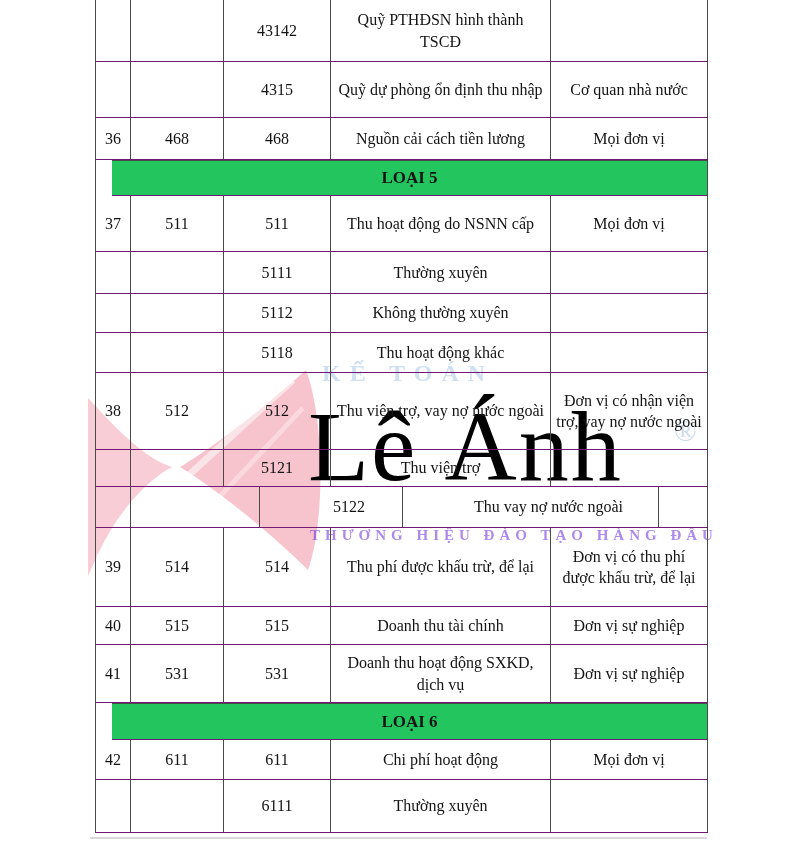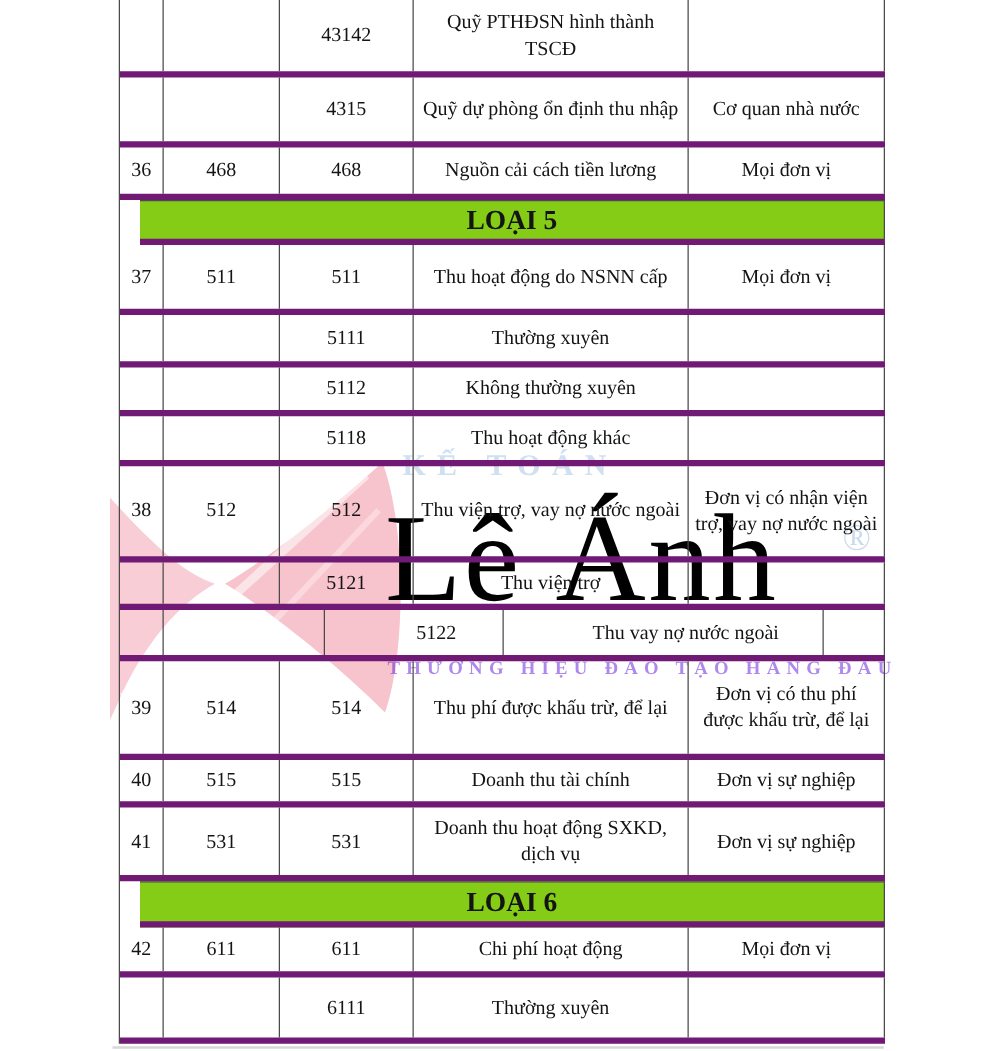--- a/index.html
+++ b/index.html
@@ -34,37 +34,37 @@
     color:#6d28d9;opacity:.55;white-space:nowrap;
   }
   
   .acct-table{
     position:absolute;left:95px;top:0;width:612px;z-index:1;
     border-left:1px solid #4a4a4a;
   }
   .row{
     display:grid;
     grid-template-columns:35px 93px 107px 220px auto;
-    border-bottom:5px solid #701a75;
+    border-bottom:1px solid #701a75;
     box-sizing:border-box;
   }
   .cell{
     border-right:1px solid #4a4a4a;
     display:flex;align-items:center;justify-content:center;
     text-align:center;
     padding:6px 5px;
     font-size:16px;line-height:1.32;
     box-sizing:border-box;
   }
   .section-row{
     display:flex;align-items:center;justify-content:center;
-    background:#84cc16;
+    background:#22c55e;
     border-top:1px solid #4a4a4a;
     border-right:1px solid #4a4a4a;
-    font-weight:bold;font-size:22px;
+    font-weight:bold;font-size:17px;
     box-sizing:border-box;
     margin-left:16px;
   }
   
   .acct-table .row:nth-child(1){min-height:62px;}
   .acct-table .row:nth-child(2){min-height:56px;}
   .acct-table .row:nth-child(3){min-height:42px;}
   .acct-table .row:nth-child(4){min-height:36px;}
   .acct-table .row:nth-child(5){min-height:56px;}
   .acct-table .row:nth-child(6){min-height:42px;}

